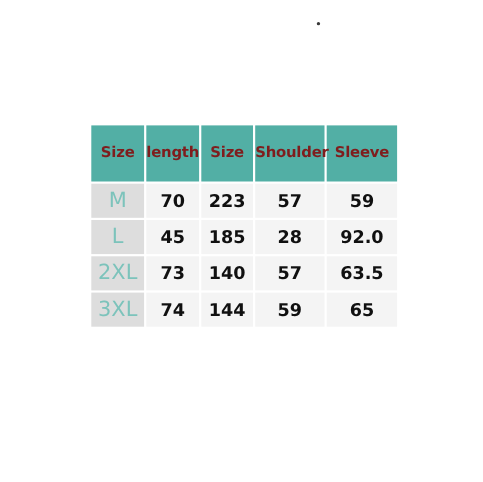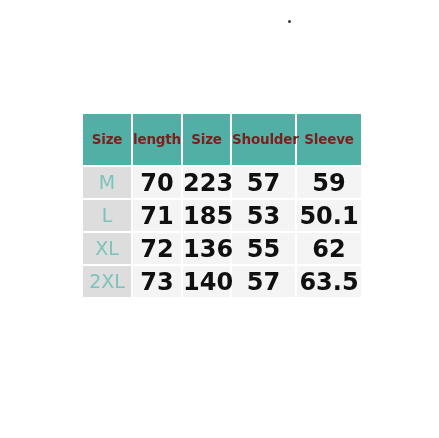--- a/index.html
+++ b/index.html
@@ -45,21 +45,21 @@
     background: #52afa5;
     color: #7f1d1d;
     font-size: 13.5px;
     font-weight: bold;
     letter-spacing: -0.2px;
   }
   #size-chart-table tbody td {
     height: 31px;
     background: #f4f4f4;
     color: #101010;
-    font-size: 24px;
+    font-size: 16px;
     font-weight: bold;
   }
   #size-chart-table tbody td.size-cell {
     background: #dddddd;
     color: #7cc3bb;
     font-weight: normal;
     font-size: 19px;
   }
   
   col.c-size     { width: 48px; }
@@ -93,33 +93,33 @@
   <tbody>
     <tr>
       <td class="size-cell">M</td>
       <td>70</td>
       <td>223</td>
       <td>57</td>
       <td>59</td>
     </tr>
     <tr>
       <td class="size-cell">L</td>
-      <td>71</td>
+      <td>45</td>
       <td>185</td>
-      <td>53</td>
-      <td>50.1</td>
-    </tr>
-    <tr>
-      <td class="size-cell">XL</td>
-      <td>72</td>
-      <td>136</td>
-      <td>55</td>
-      <td>62</td>
+      <td>28</td>
+      <td>92.0</td>
     </tr>
     <tr>
       <td class="size-cell">2XL</td>
       <td>73</td>
       <td>140</td>
       <td>57</td>
       <td>63.5</td>
     </tr>
+    <tr>
+      <td class="size-cell">3XL</td>
+      <td>74</td>
+      <td>144</td>
+      <td>59</td>
+      <td>65</td>
+    </tr>
   </tbody>
 </table>
 
 </body></html>

